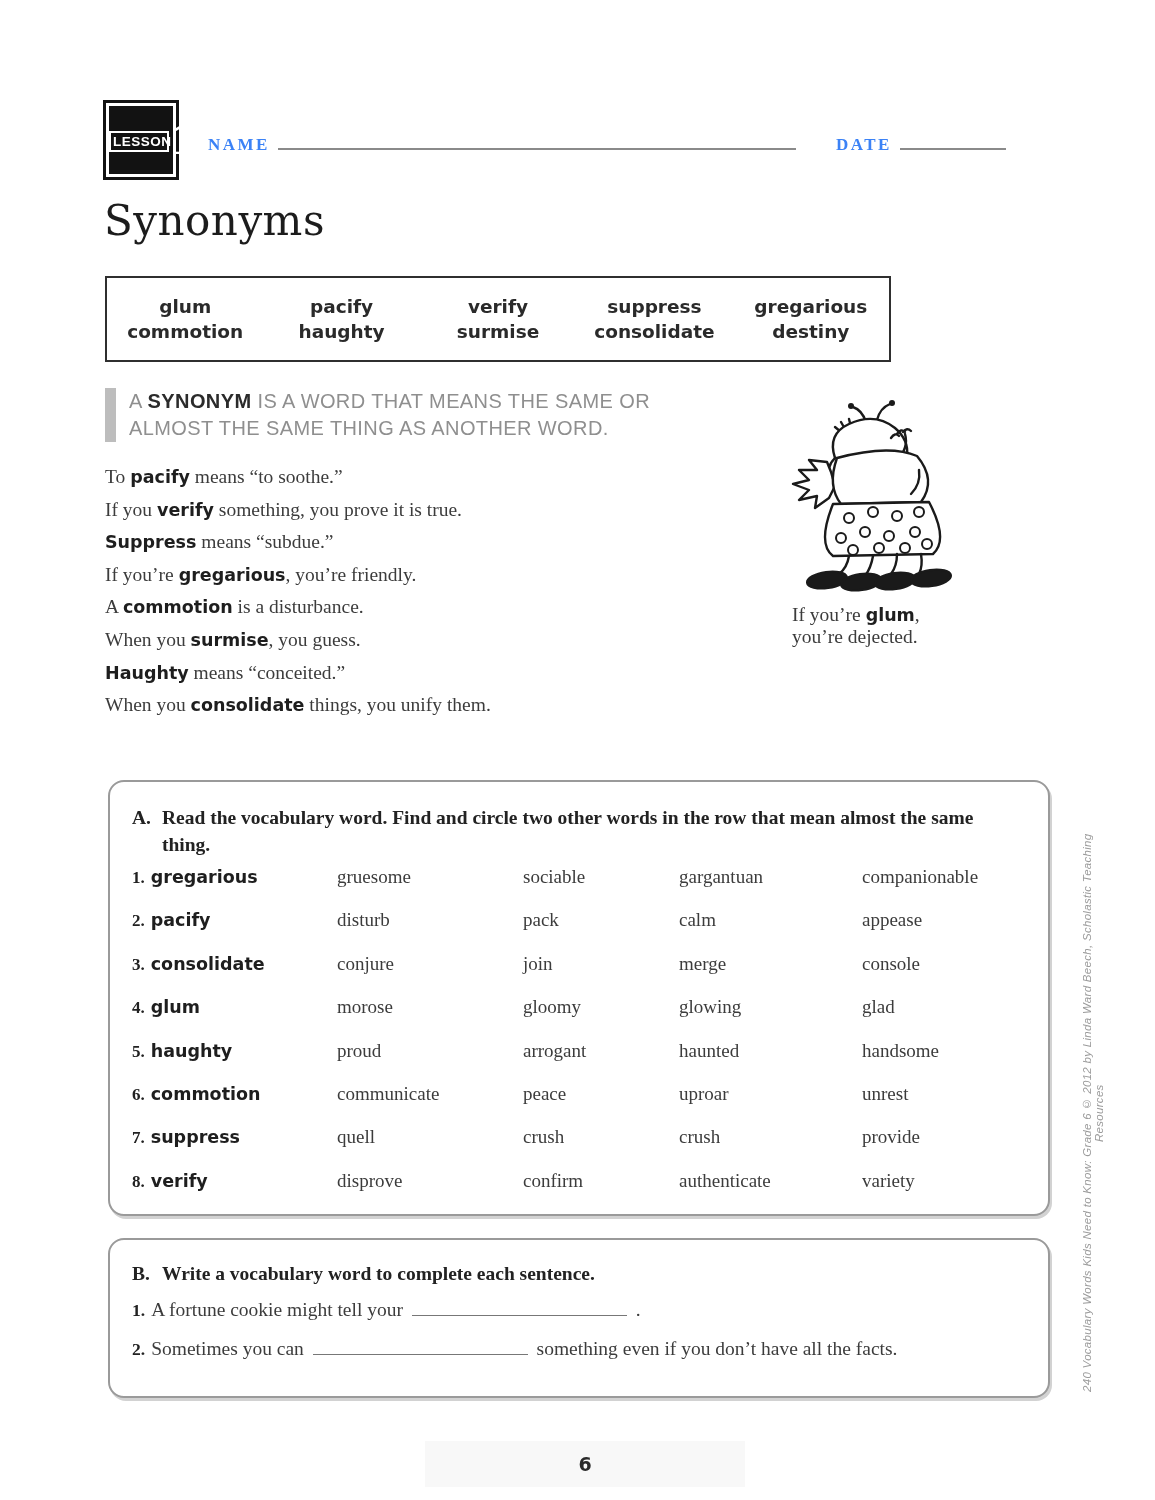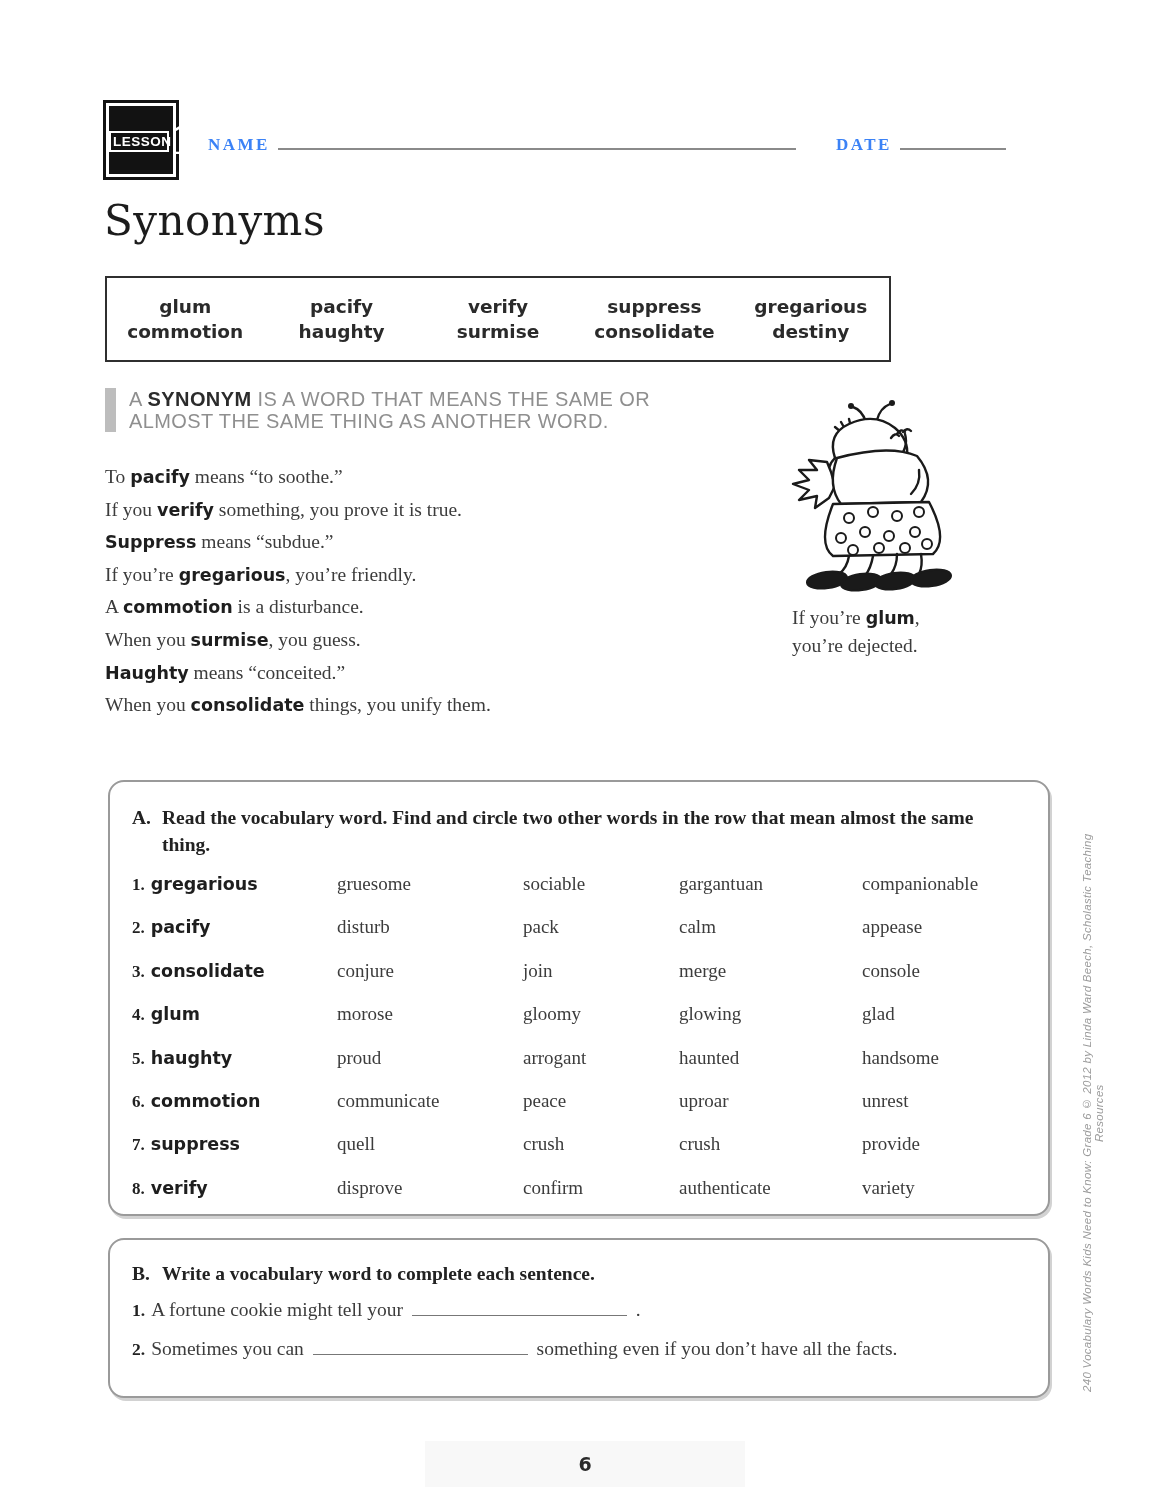--- a/index.html
+++ b/index.html
@@ -37,46 +37,46 @@
               border:2px solid #2f2f2f; display:flex; flex-direction:column;
               justify-content:center; gap:4px; padding:6px 0; }
   .word-row { display:grid; grid-template-columns:repeat(5,1fr); }
   .word-row .word { text-align:center; font-family:"DejaVu Sans", sans-serif;
                     font-weight:bold; font-size:18.5px; color:#2a2a2a; }
 
   
   .callout { position:absolute; left:105px; top:388px; width:630px; display:flex; }
   .callout-bar { width:11px; background:#bdbdbd; margin-right:13px; flex:0 0 11px; }
   .callout-text { font-family:"Liberation Sans", sans-serif; font-size:20px;
-                  line-height:22px; color:#8f8f8f; letter-spacing:0.4px; }
+                  line-height:27px; color:#8f8f8f; letter-spacing:0.4px; }
   .callout-text b { color:#2b2b2b; font-weight:bold; }
 
   
   .defs { position:absolute; left:105px; top:461px; width:600px; }
   .defs p { font-size:19.5px; line-height:32.6px; color:#3c3c3c; }
   .term { font-family:"DejaVu Sans", sans-serif; font-weight:bold; font-size:17.5px;
           color:#1e1e1e; }
 
   
   .figure { position:absolute; left:756px; top:398px; width:230px; }
   .figure svg { display:block; margin:0 auto; }
-  .caption { margin-top:6px; font-size:19.5px; line-height:27px; color:#3c3c3c;
+  .caption { margin-top:6px; font-size:19.5px; line-height:22px; color:#3c3c3c;
              padding-left:36px; }
 
   
   .boxed { position:absolute; left:108px; width:942px; border:2px solid #9a9a9a;
            border-radius:16px; background:#fff; box-shadow:2px 3px 0 #d2d2d2; }
   .box-a { top:780px; height:436px; padding:22px 24px 0 22px; }
   .box-b { top:1238px; height:160px; padding:20px 24px 0 22px; }
   .sec-head { display:flex; font-size:19.5px; font-weight:bold; color:#222;
               line-height:27px; }
   .sec-label { flex:0 0 30px; }
   .sec-instructions { flex:1; max-width:880px; }
 
-  .a-rows { margin-top:15px; }
+  .a-rows { margin-top:8px; }
   .a-row { display:grid; grid-template-columns:205px 186px 156px 183px 1fr;
            align-items:baseline; height:43.4px; }
   .a-num { font-size:17px; color:#222; font-weight:bold; }
   .a-word { font-family:"DejaVu Sans", sans-serif; font-weight:bold; font-size:17.5px;
             color:#1e1e1e; margin-left:6px; }
   .a-opt { font-size:19px; color:#3c3c3c; }
 
   .b-items { margin-top:12px; }
   .b-item { font-size:19.5px; color:#3c3c3c; margin-bottom:17px; }
   .b-num { font-weight:bold; color:#222; font-size:17.5px; margin-right:6px; }

